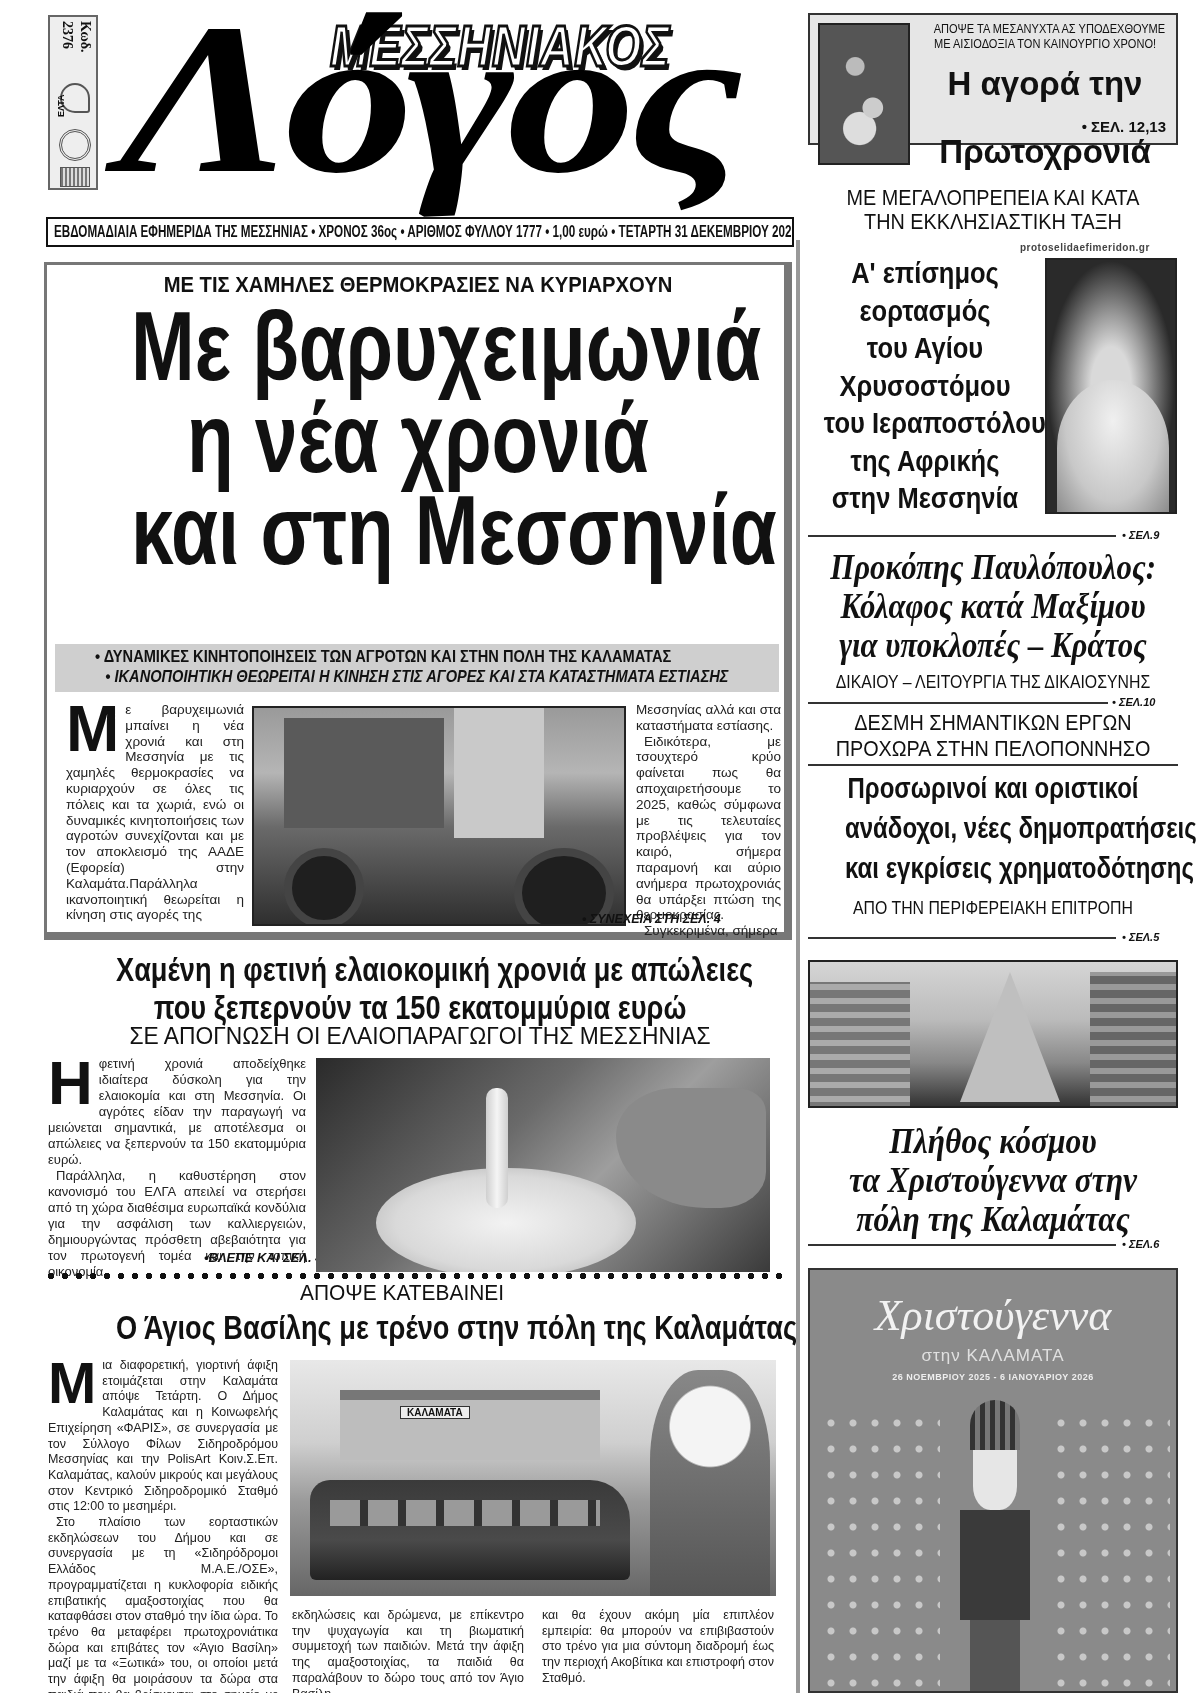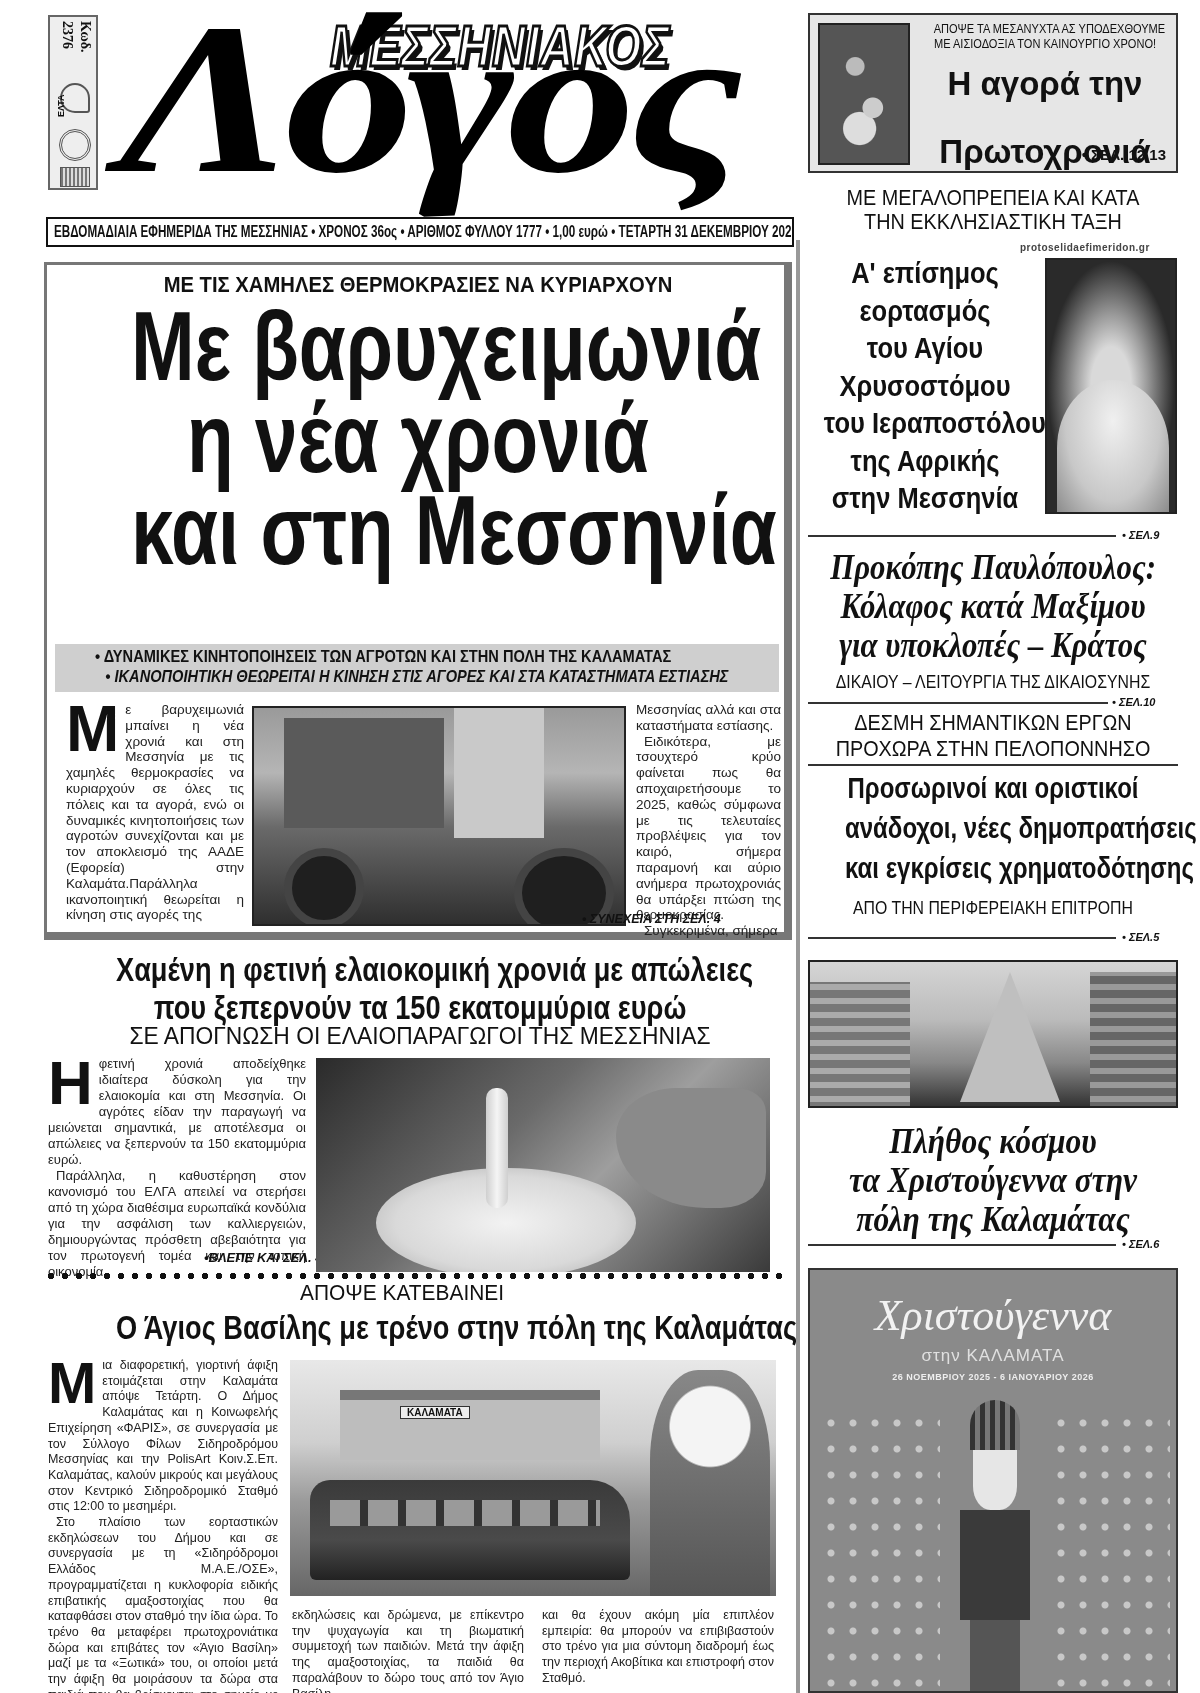--- a/index.html
+++ b/index.html
@@ -30,21 +30,21 @@
   <div style="position:absolute;left:10px;top:150px;width:30px;height:20px;border:1px solid #555;background:repeating-linear-gradient(90deg,#777 0 2px,#ddd 2px 4px);"></div>
 </div>
 
 <div class="abs" style="left:330px;top:12px;font-size:58px;font-weight:bold;font-style:italic;letter-spacing:1px;color:#fff;-webkit-text-stroke:3px #111;text-shadow:4px 4px 0 #111;white-space:nowrap;transform:scaleX(0.8);transform-origin:left top;">ΜΕΣΣΗΝΙΑΚΟΣ</div>
 <div class="abs" style="left:120px;top:-6px;font-family:'Liberation Serif',serif;font-weight:bold;font-style:italic;font-size:215px;line-height:210px;color:#000;letter-spacing:-6px;white-space:nowrap;transform:scaleX(1.2);transform-origin:left top;">Λόγος</div>
 
 <div class="abs" style="left:46px;top:217px;width:748px;height:30px;border:2px solid #111;padding:4px 6px;overflow:hidden;">
   <div style="font-weight:bold;font-size:16px;white-space:nowrap;transform:scaleX(0.73);transform-origin:left top;">ΕΒΔΟΜΑΔΙΑΙΑ ΕΦΗΜΕΡΙΔΑ ΤΗΣ ΜΕΣΣΗΝΙΑΣ • ΧΡΟΝΟΣ 36ος • ΑΡΙΘΜΟΣ ΦΥΛΛΟΥ 1777 • 1,00 ευρώ • ΤΕΤΑΡΤΗ 31 ΔΕΚΕΜΒΡΙΟΥ 2025</div>
 </div>
 
-<div class="abs" style="left:808px;top:13px;width:370px;height:160px;border:2px solid #333;background:#e6e6e6;">
+<div class="abs" style="left:808px;top:13px;width:370px;height:132px;border:2px solid #333;background:#e6e6e6;">
   <div class="photo" style="position:absolute;left:8px;top:8px;width:92px;height:142px;background:radial-gradient(circle at 40% 30%,#bbb 0 8%,transparent 9%),radial-gradient(circle at 60% 60%,#ccc 0 10%,transparent 11%),radial-gradient(circle at 45% 75%,#ddd 0 14%,#555 15%),#444;"></div>
   <div class="center" style="position:absolute;left:104px;top:6px;width:262px;">
     <div style="font-size:13px;white-space:nowrap;transform:scaleX(0.85);">ΑΠΟΨΕ ΤΑ ΜΕΣΑΝΥΧΤΑ ΑΣ ΥΠΟΔΕΧΘΟΥΜΕ</div>
     <div style="font-size:13px;white-space:nowrap;transform:scaleX(0.85);">ΜΕ ΑΙΣΙΟΔΟΞΙΑ ΤΟΝ ΚΑΙΝΟΥΡΓΙΟ ΧΡΟΝΟ!</div>
     <div style="font-size:33px;font-weight:bold;line-height:38px;margin-top:14px;">Η αγορά την</div>
     <div style="font-size:33px;font-weight:bold;line-height:38px;margin-top:30px;">Πρωτοχρονιά</div>
   </div>
   <div style="position:absolute;right:10px;bottom:8px;font-size:15px;font-weight:bold;">•  ΣΕΛ. 12,13</div>
 </div>
 
@@ -56,21 +56,21 @@
   <div style="transform:scaleX(0.78);white-space:nowrap;">η νέα χρονιά</div>
   <div style="transform:scaleX(0.78);white-space:nowrap;">και στη Μεσσηνία</div>
 </div>
 
 <div class="abs" style="left:55px;top:644px;width:724px;height:48px;background:#cfcfcf;padding:3px 0 9px 40px;">
   <div style="font-size:17px;font-weight:bold;white-space:nowrap;transform:scaleX(0.86);transform-origin:left top;">• ΔΥΝΑΜΙΚΕΣ ΚΙΝΗΤΟΠΟΙΗΣΕΙΣ ΤΩΝ ΑΓΡΟΤΩΝ ΚΑΙ ΣΤΗΝ ΠΟΛΗ ΤΗΣ ΚΑΛΑΜΑΤΑΣ</div>
   <div style="font-size:17px;font-weight:bold;font-style:italic;white-space:nowrap;transform:scaleX(0.86);transform-origin:left top;padding-left:12px;">• ΙΚΑΝΟΠΟΙΗΤΙΚΗ ΘΕΩΡΕΙΤΑΙ Η ΚΙΝΗΣΗ ΣΤΙΣ ΑΓΟΡΕΣ ΚΑΙ ΣΤΑ ΚΑΤΑΣΤΗΜΑΤΑ ΕΣΤΙΑΣΗΣ</div>
 </div>
 
 <div class="abs body-text" style="left:66px;top:702px;width:178px;font-size:13.5px;line-height:15.8px;">
-  <span class="dropcap" style="font-size:64px;line-height:50px;">Μ</span><span>ε βαρυχειμωνιά μπαίνει η νέα χρονιά και στη Μεσσηνία με τις χαμηλές θερμοκρασίες να κυριαρχούν σε όλες τις πόλεις και τα αγορά, ενώ οι δυναμικές κινητοποιήσεις των αγροτών συνεχίζονται και με τον αποκλεισμό της ΑΑΔΕ (Εφορεία) στην Καλαμάτα.Παράλληλα ικανοποιητική θεωρείται η κίνηση στις αγορές της</span>
+  <span class="dropcap" style="font-size:64px;line-height:50px;">Μ</span><span>ε βαρυχειμωνιά μπαίνει η νέα χρονιά και στη Μεσσηνία με τις χαμηλές θερμοκρασίες να κυριαρχούν σε όλες τις πόλεις και τα χωριά, ενώ οι δυναμικές κινητοποιήσεις των αγροτών συνεχίζονται και με τον αποκλεισμό της ΑΑΔΕ (Εφορεία) στην Καλαμάτα.Παράλληλα ικανοποιητική θεωρείται η κίνηση στις αγορές της</span>
 </div>
 
 <div class="abs photo" style="left:252px;top:706px;width:374px;height:220px;background:linear-gradient(180deg,#9a9a9a 0%,#b5b5b5 30%,#6a6a6a 55%,#2f2f2f 100%);">
   <div style="position:absolute;left:30px;top:10px;width:160px;height:110px;background:#5a5a5a;"></div>
   <div style="position:absolute;left:200px;top:0;width:90px;height:130px;background:#c9c9c9;"></div>
   <div style="position:absolute;left:30px;top:140px;width:80px;height:80px;border-radius:50%;background:#1f1f1f;border:8px solid #444;"></div>
   <div style="position:absolute;left:260px;top:140px;width:100px;height:90px;border-radius:50%;background:#1f1f1f;border:8px solid #444;"></div>
 </div>
 
 <div class="abs body-text" style="left:636px;top:702px;width:145px;font-size:13.5px;line-height:15.8px;">

